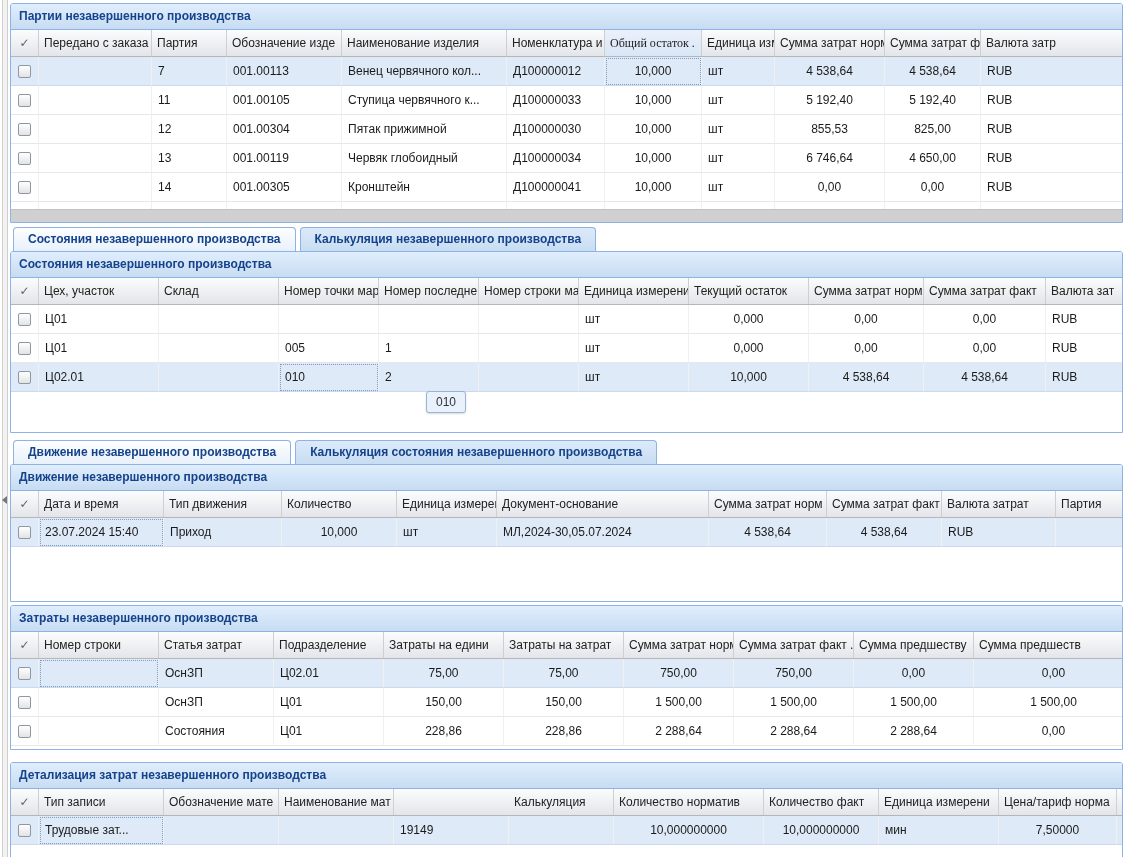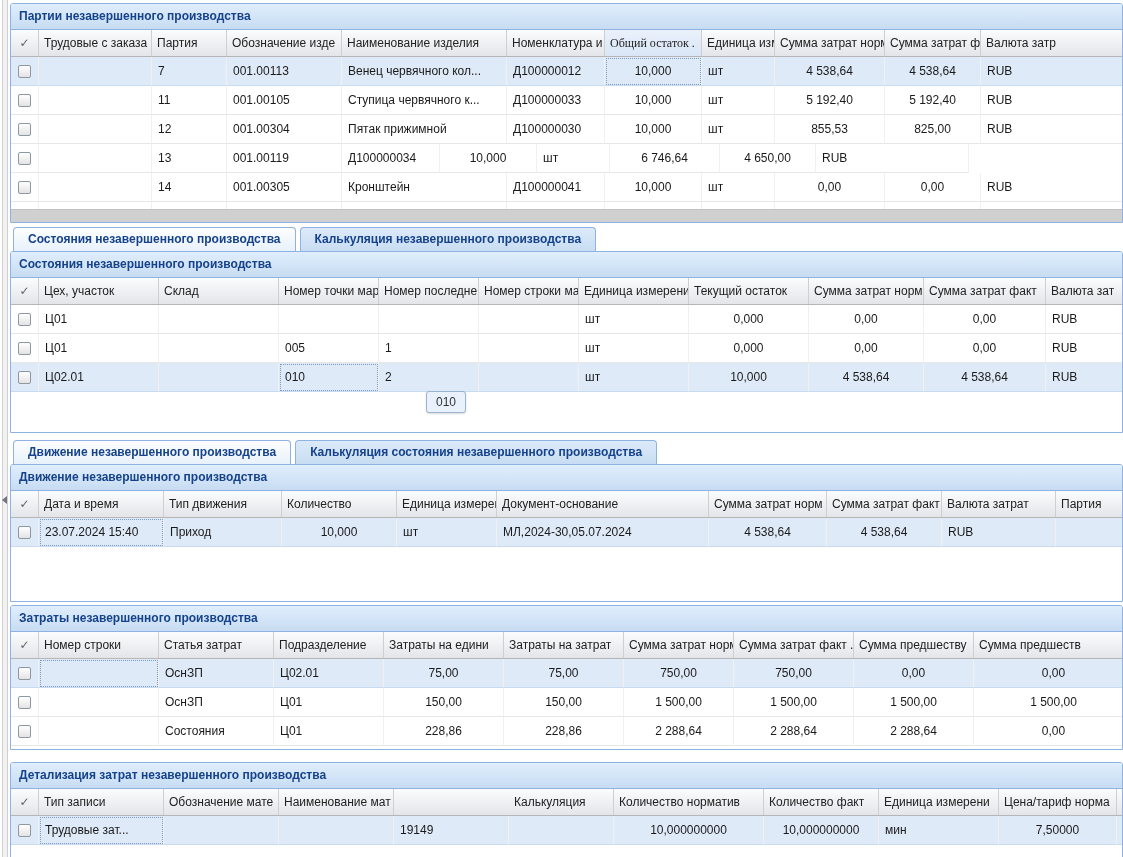--- a/index.html
+++ b/index.html
@@ -66,21 +66,21 @@
     <div class="arrow"></div>
   </div>
 
   <div class="content">
 
     <div class="panel mt3">
       <div class="panel-hdr">Партии незавершенного производства</div>
       <div>
           <div class="g-hdr">
             <div class="g-hcell chk" style="width: 28px;"><span>✓</span></div>
-            <div class="g-hcell" style="width: 113px;">Трудовые с заказа</div>
+            <div class="g-hcell" style="width: 113px;">Передано с заказа</div>
             <div class="g-hcell" style="width: 75px;">Партия</div>
             <div class="g-hcell" style="width: 115px;">Обозначение изде</div>
             <div class="g-hcell" style="width: 165px;">Наименование изделия</div>
             <div class="g-hcell" style="width: 98px;">Номенклатура и</div>
             <div class="g-hcell focus-col" style="width: 97px; font-family: Liberation Serif, serif;">Общий остаток  .</div>
             <div class="g-hcell" style="width: 73px;">Единица изм</div>
             <div class="g-hcell" style="width: 110px;">Сумма затрат норм</div>
             <div class="g-hcell" style="width: 96px;">Сумма затрат факт</div>
             <div class="g-hcell" style="width: 153px;">Валюта затр</div>
           </div>
@@ -130,20 +130,21 @@
               <div class="g-cell r" style="width: 96px;">825,00</div>
               <div class="g-cell" style="width: 153px;">RUB</div>
             </div>
             <div class="g-row">
               <div class="g-cell chkc" style="width: 28px;">
                 <span class="cb"></span>
               </div>
               <div class="g-cell" style="width: 113px;"></div>
               <div class="g-cell" style="width: 75px;">13</div>
               <div class="g-cell" style="width: 115px;">001.00119</div>
+              <div class="g-cell" style="width: 165px;">Червяк глобоидный</div>
               <div class="g-cell" style="width: 98px;">Д100000034</div>
               <div class="g-cell r" style="width: 97px;">10,000</div>
               <div class="g-cell" style="width: 73px;">шт</div>
               <div class="g-cell r" style="width: 110px;">6 746,64</div>
               <div class="g-cell r" style="width: 96px;">4 650,00</div>
               <div class="g-cell" style="width: 153px;">RUB</div>
             </div>
             <div class="g-row">
               <div class="g-cell chkc" style="width: 28px;">
                 <span class="cb"></span>

